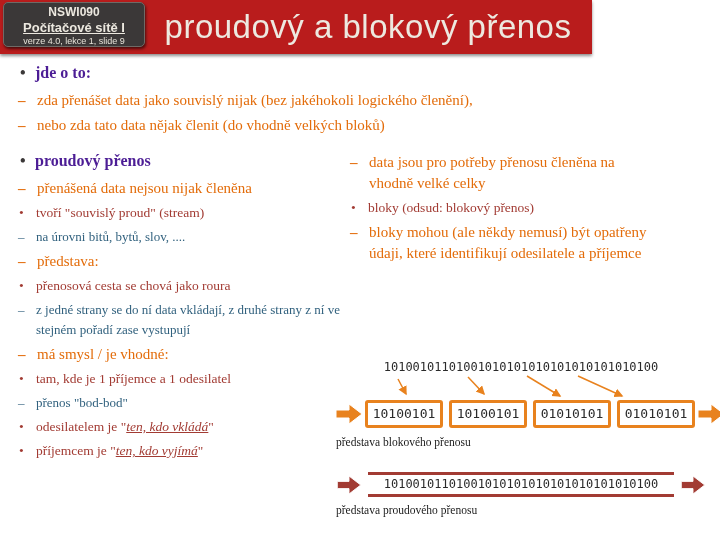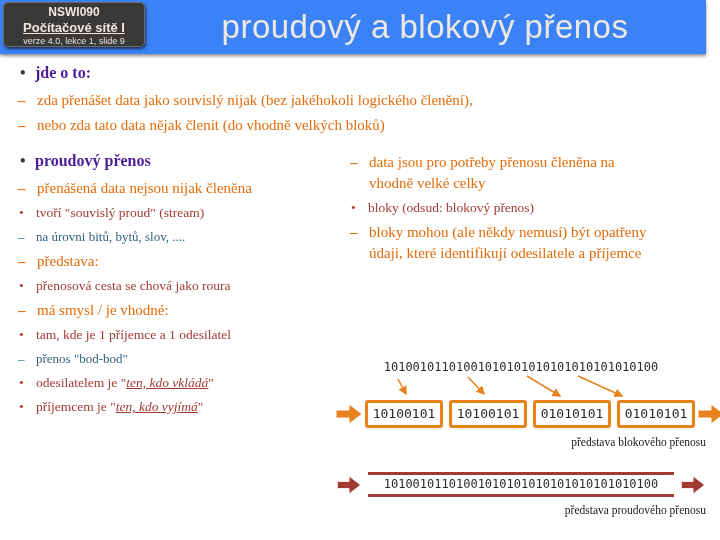--- a/index.html
+++ b/index.html
@@ -1,19 +1,19 @@
 <!DOCTYPE html>
 <html><head>
 <meta charset="utf-8">
 <style>
   html,body{margin:0;padding:0;background:#888;}
   .slide{position:relative;width:720px;height:540px;background:#ffffff;overflow:hidden;
          font-family:"Liberation Serif",serif;margin:0 auto;}
   
-  .titlebar{position:absolute;left:0;top:0;width:706px;height:54px;background:#3b82f6;
+  .titlebar{position:absolute;left:0;top:0;width:592px;height:54px;background:#b91c1c;
             box-shadow:0 2px 3px rgba(0,0,0,.45);}
   .badge{position:absolute;left:3px;top:2px;width:142px;height:45px;background:#3b3838;
          border:1px solid #6e6a66;border-radius:5px;box-shadow:1px 2px 3px rgba(0,0,0,.6);
          color:#ece8df;text-align:center;font-family:"Liberation Sans",sans-serif;padding-top:2px;box-sizing:border-box;}
   .badge .code{font-size:12px;font-weight:bold;line-height:15px;}
   .badge .course{font-size:13px;font-weight:bold;line-height:15px;text-decoration:underline;}
   .badge .meta{font-size:9px;line-height:12px;color:#e6e2d8;}
   .slide-title{position:absolute;left:150px;right:6px;top:2px;height:50px;line-height:50px;
                text-align:center;font-family:"Liberation Sans",sans-serif;font-size:33px;
                color:#ede9e0;letter-spacing:.5px;white-space:nowrap;}
@@ -35,21 +35,21 @@
   
   .bdiag{position:absolute;left:336px;top:360px;width:370px;}
   .bitstring{width:100%;text-align:center;font-family:"DejaVu Sans Mono",monospace;
              font-size:12px;line-height:15px;color:#2a2a2a;}
   .split-arrows{display:block;width:370px;height:24px;}
   .blockrow{display:flex;align-items:center;height:30px;}
   .blk{width:72px;height:22px;background:#fff;border:3px solid #e8821e;border-radius:3px;
        font-family:"DejaVu Sans Mono",monospace;font-size:13px;line-height:22px;text-align:center;
        color:#2a2a2a;box-sizing:content-box;margin:0 3px;flex:0 0 auto;}
   .flowarrow{flex:0 0 auto;}
-  .caption{width:100%;text-align:right;font-size:11.5px;color:#1a1a1a;line-height:14px;margin-top:6px;}
+  .caption{width:100%;text-align:left;font-size:11.5px;color:#1a1a1a;line-height:14px;margin-top:6px;}
   .sdiag{position:absolute;left:336px;top:472px;width:370px;}
   .streamrow{display:flex;align-items:center;}
   .pipe{flex:1 1 auto;border-top:3px solid #a23b33;border-bottom:3px solid #a23b33;
         margin:0 6px;padding:2px 2px;text-align:center;font-family:"DejaVu Sans Mono",monospace;
         font-size:12px;line-height:15px;color:#2a2a2a;}
 </style>
 </head>
 <body>
 
 <div class="slide">
@@ -69,20 +69,21 @@
     <div class="li l2">nebo zda tato data nějak členit (do vhodně velkých bloků)</div>
   </div>
 
   <div class="col-left">
     <div class="li l1">proudový přenos</div>
     <div class="li l2">přenášená data nejsou nijak členěna</div>
     <div class="li l3">tvoří "souvislý proud" (stream)</div>
     <div class="li l4">na úrovni bitů, bytů, slov, ....</div>
     <div class="li l2">představa:</div>
     <div class="li l3">přenosová cesta se chová jako roura</div>
+    <div class="li l4">z jedné strany se do ní data vkládají, z druhé strany z ní ve stejném pořadí zase vystupují</div>
     <div class="li l2">má smysl / je vhodné:</div>
     <div class="li l3">tam, kde je 1 příjemce a 1 odesilatel</div>
     <div class="li l4">přenos "bod-bod"</div>
     <div class="li l3"><span>odesilatelem je "</span><span class="em">ten, kdo vkládá</span><span>"</span></div>
     <div class="li l3"><span>příjemcem je "</span><span class="em">ten, kdo vyjímá</span><span>"</span></div>
   </div>
 
   <div class="col-right">
     <div class="li l2">data jsou pro potřeby přenosu členěna na vhodně velké celky</div>
     <div class="li l3">bloky (odsud: blokový přenos)</div>

